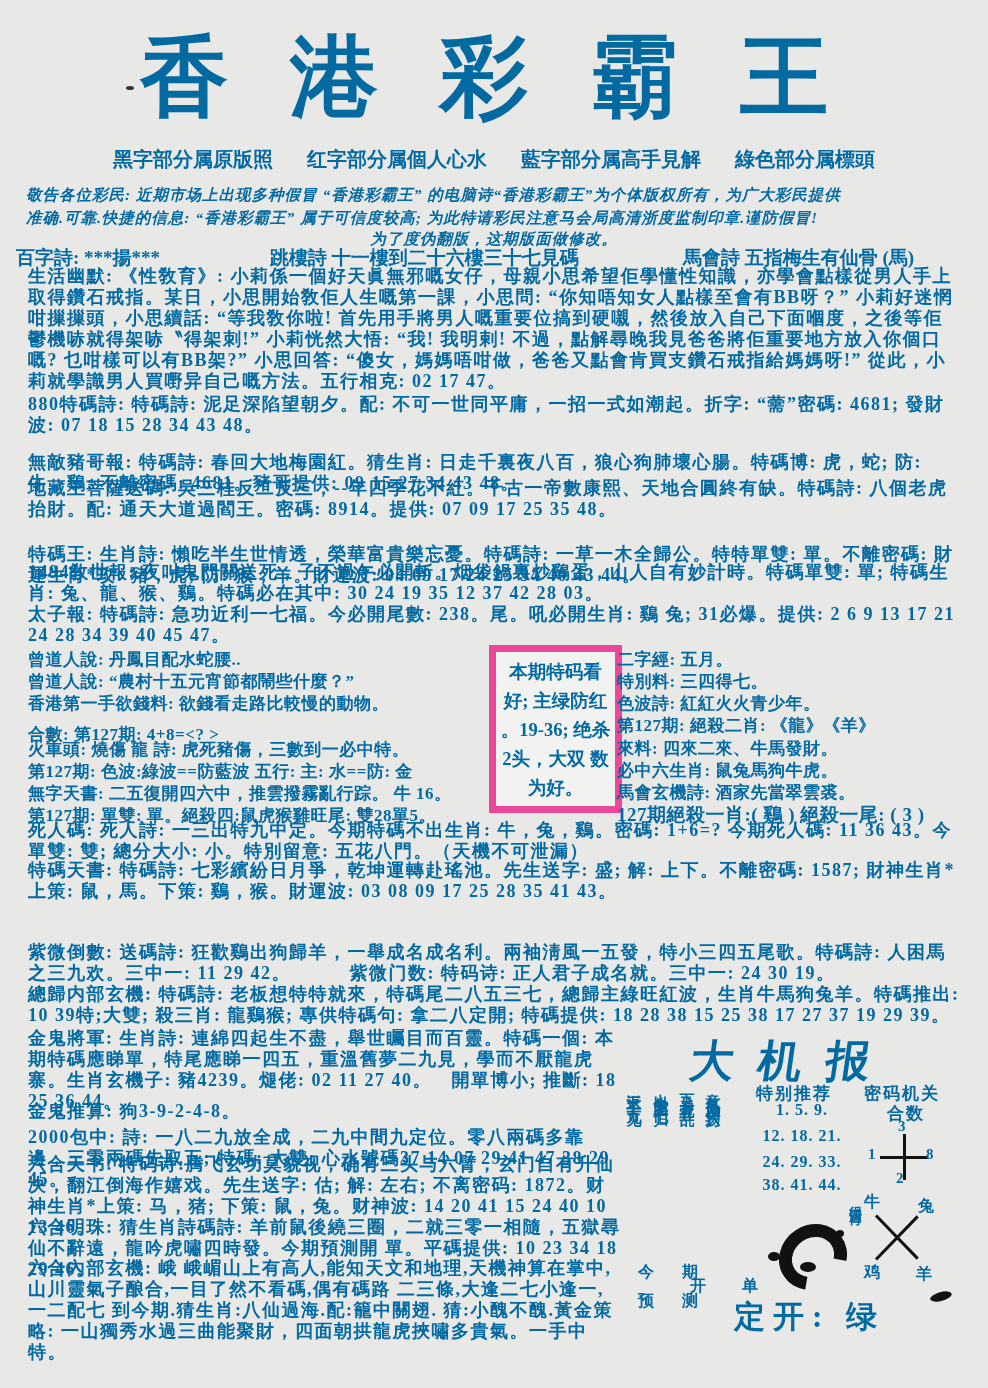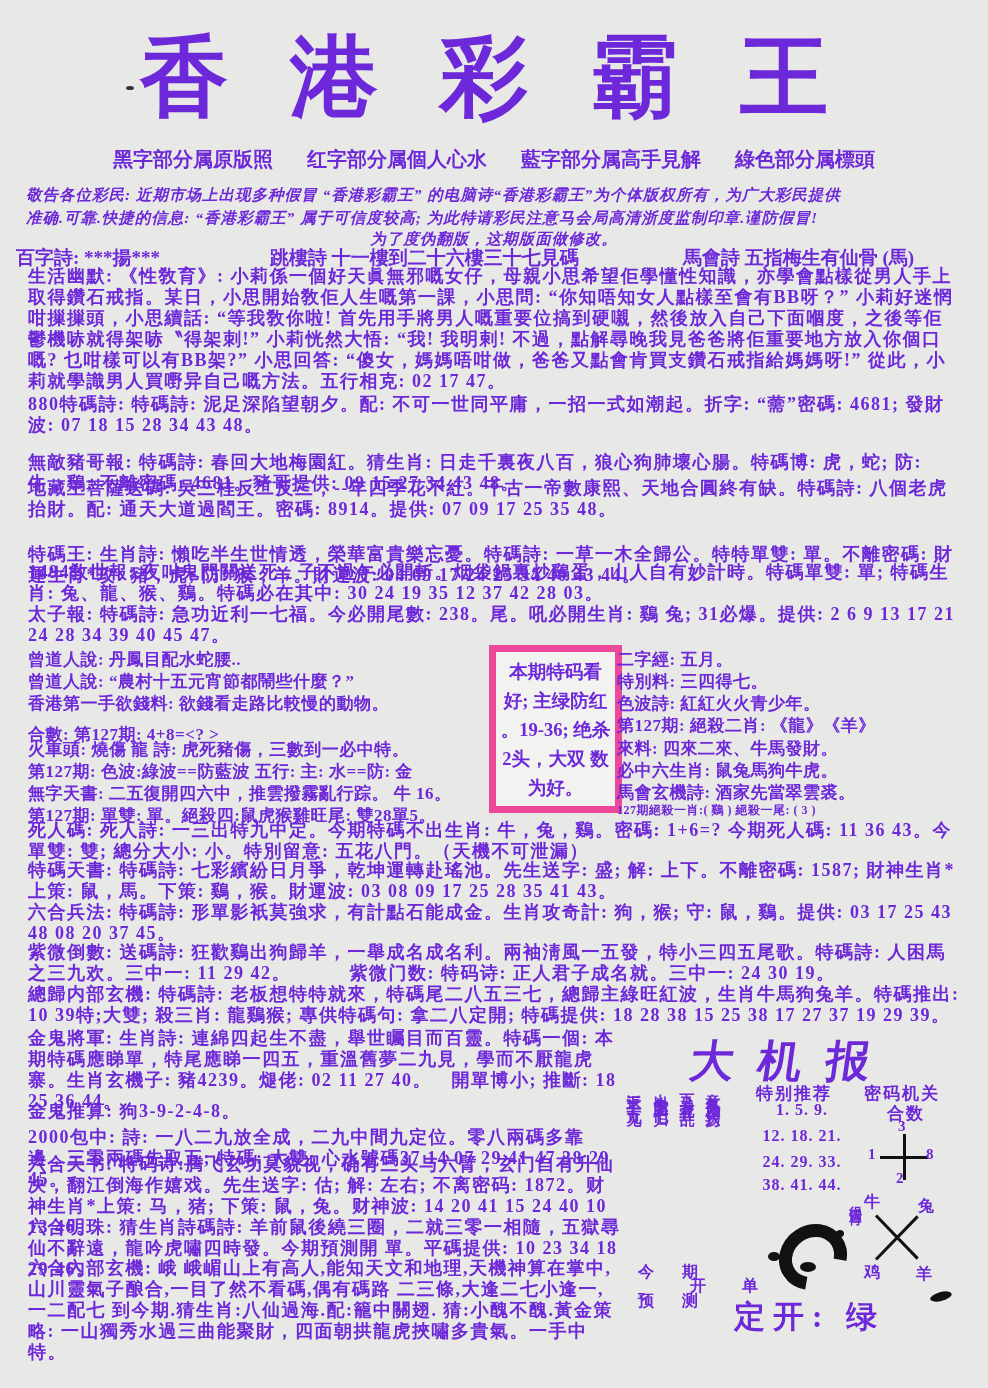--- a/index.html
+++ b/index.html
@@ -1,30 +1,30 @@
 <!DOCTYPE html>
 <html><head>
 <meta charset="utf-8">
 <style>
   html,body{margin:0;padding:0;background:#cfcfcd;}
   .page{position:relative;width:988px;height:1388px;margin:0 auto;background:#e8e8e6;
-        font-family:"Liberation Serif","DejaVu Serif",serif;color:#6d28d9;overflow:hidden;}
+        font-family:"Liberation Serif","DejaVu Serif",serif;color:#0369a1;overflow:hidden;}
   .t{position:absolute;font-weight:bold;}
   .masthead{left:0;right:0;top:18px;text-align:center;font-size:88px;letter-spacing:20px;font-weight:bold;white-space:nowrap;}
   .legend{left:0;right:0;top:146px;display:flex;justify-content:center;gap:34px;font-size:20px;}
   .notice{font-style:italic;font-size:15.5px;letter-spacing:1px;line-height:22px;}
   .n1{left:26px;top:184px;width:940px;}
   .n2{left:26px;top:207px;width:940px;}
   .n3{left:0;right:0;top:228px;text-align:center;}
   .poem{top:245px;font-size:19px;white-space:nowrap;}
   .para{left:28px;width:934px;font-size:18px;line-height:21px;letter-spacing:1.5px;}
   .narrow{width:594px;}
   .lline{left:28px;width:458px;font-size:17px;white-space:nowrap;letter-spacing:0.5px;}
   .rline{left:617px;width:368px;font-size:17px;white-space:nowrap;letter-spacing:0.5px;}
-  .rsmall{font-size:12px;}
+  .rsmall{font-size:19px;}
   .tipbox{left:489px;top:645px;width:119px;height:148px;border:7px solid #ec4899;background:#f2f2f0;
           text-align:center;font-size:18.5px;line-height:29px;padding-top:6px;}
   .mr-title{left:690px;top:1032px;font-size:44px;font-weight:900;letter-spacing:24px;transform:skewX(-8deg);white-space:nowrap;}
   .vcol{writing-mode:vertical-rl;text-orientation:upright;font-size:15px;letter-spacing:3px;height:140px;top:1082px;}
   .mr-label{font-size:17px;letter-spacing:2px;}
   .mr-row{left:750px;width:104px;text-align:center;font-size:16px;letter-spacing:1px;}
   .bar{position:absolute;background:#111;}
   .xline{position:absolute;height:3px;background:#111;transform-origin:0 50%;}
   .blob-ring{position:absolute;left:778px;top:1225px;width:44px;height:38px;border:13px solid #111;
              border-radius:50%;border-bottom-color:transparent;transform:rotate(-35deg);}
@@ -112,24 +112,20 @@
   <div class="t rline rsmall" style="top:802px;">127期絕殺一肖:( 鷄 ) 絕殺一尾: ( 3 )</div>
 
   <div class="t para" style="top:820px;">
     <span>死人碼:</span>
     <span>死人詩: 一三出特九中定。今期特碼不出生肖: 牛，兔，鷄。密碼: 1+6=? 今期死人碼: 11 36 43。今單雙: 雙; 總分大小: 小。特別留意: 五花八門。（天機不可泄漏）</span>
   </div>
   <div class="t para" style="top:860px;">
     <span>特碼天書:</span>
     <span>特碼詩: 七彩繽紛日月爭，乾坤運轉赴瑤池。先生送字: 盛; 解: 上下。不離密碼: 1587; 財神生肖*上策: 鼠，馬。下策: 鷄，猴。財運波: 03 08 09 17 25 28 35 41 43。</span>
   </div>
-  <div class="t para" style="top:902px;">
-    <span>六合兵法:</span>
-    <span>特碼詩: 形單影衹莫強求，有計點石能成金。生肖攻奇計: 狗，猴; 守: 鼠，鷄。提供: 03 17 25 43 48 08 20 37 45。</span>
-  </div>
   <div class="t para" style="top:942px;">
     <span>紫微倒數:</span>
     <span>送碼詩: 狂歡鷄出狗歸羊，一舉成名成名利。兩袖淸風一五發，特小三四五尾歌。特碼詩: 人困馬之三九欢。三中一: 11 29 42。　　　紫微门数: 特码诗: 正人君子成名就。三中一: 24 30 19。</span>
   </div>
   <div class="t para" style="top:984px;">
     <span>總歸内部玄機:</span>
     <span>特碼詩: 老板想特特就來，特碼尾二八五三七，總歸主綠旺紅波，生肖牛馬狗兔羊。特碼推出: 10 39特;大雙; 殺三肖: 龍鷄猴; 專供特碼句: 拿二八定開; 特碼提供: 18 28 38 15 25 38 17 27 37 19 29 39。</span>
   </div>
 
   <div class="t para narrow" style="top:1028px;">

